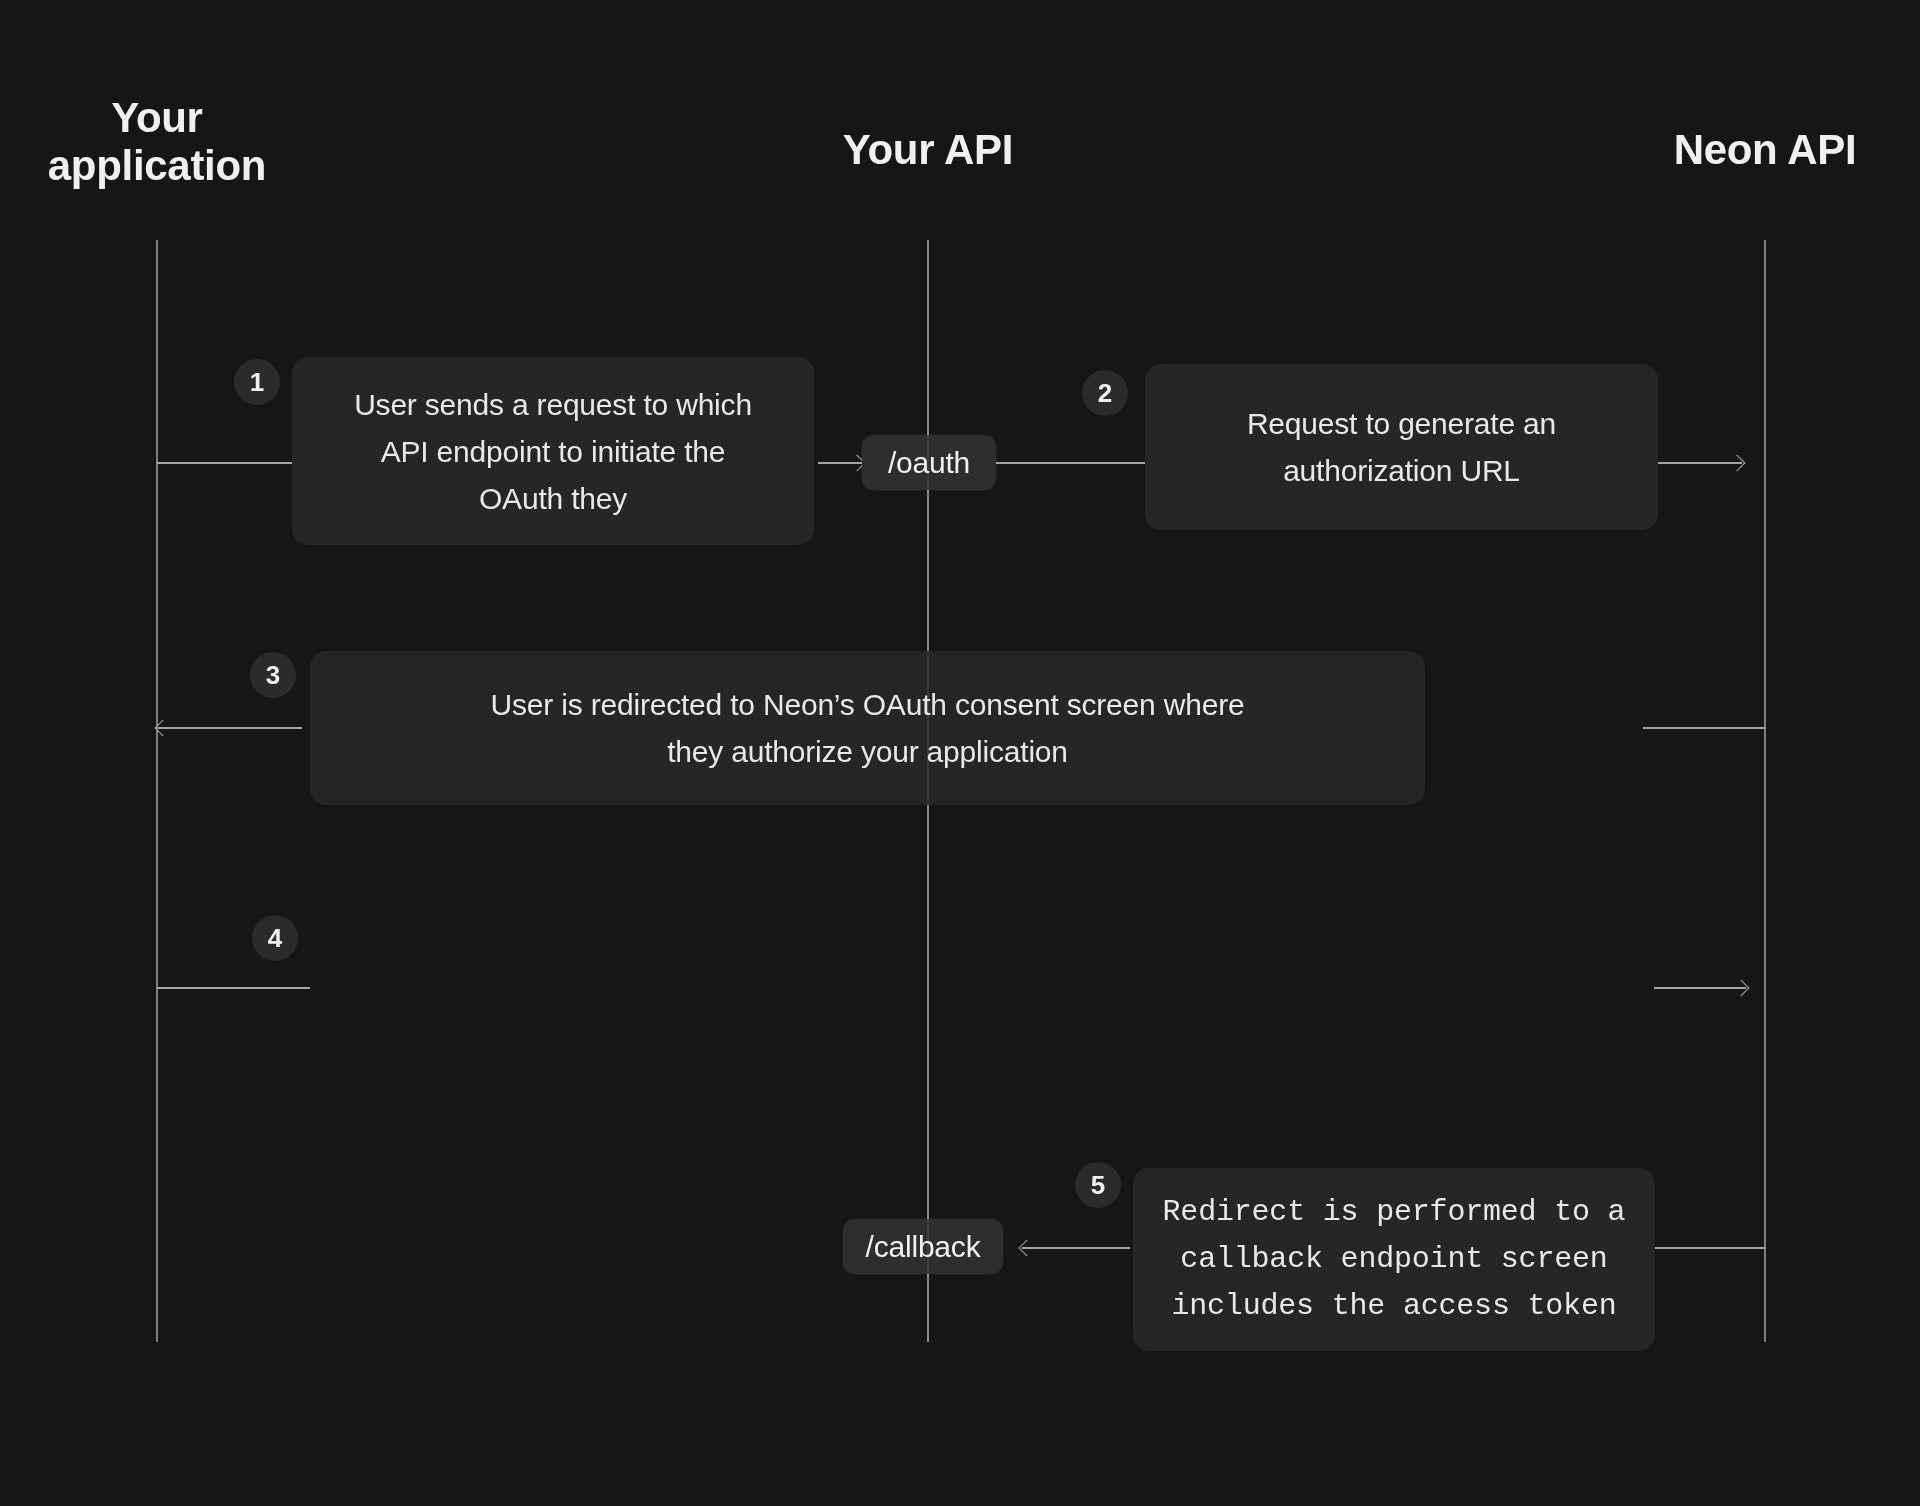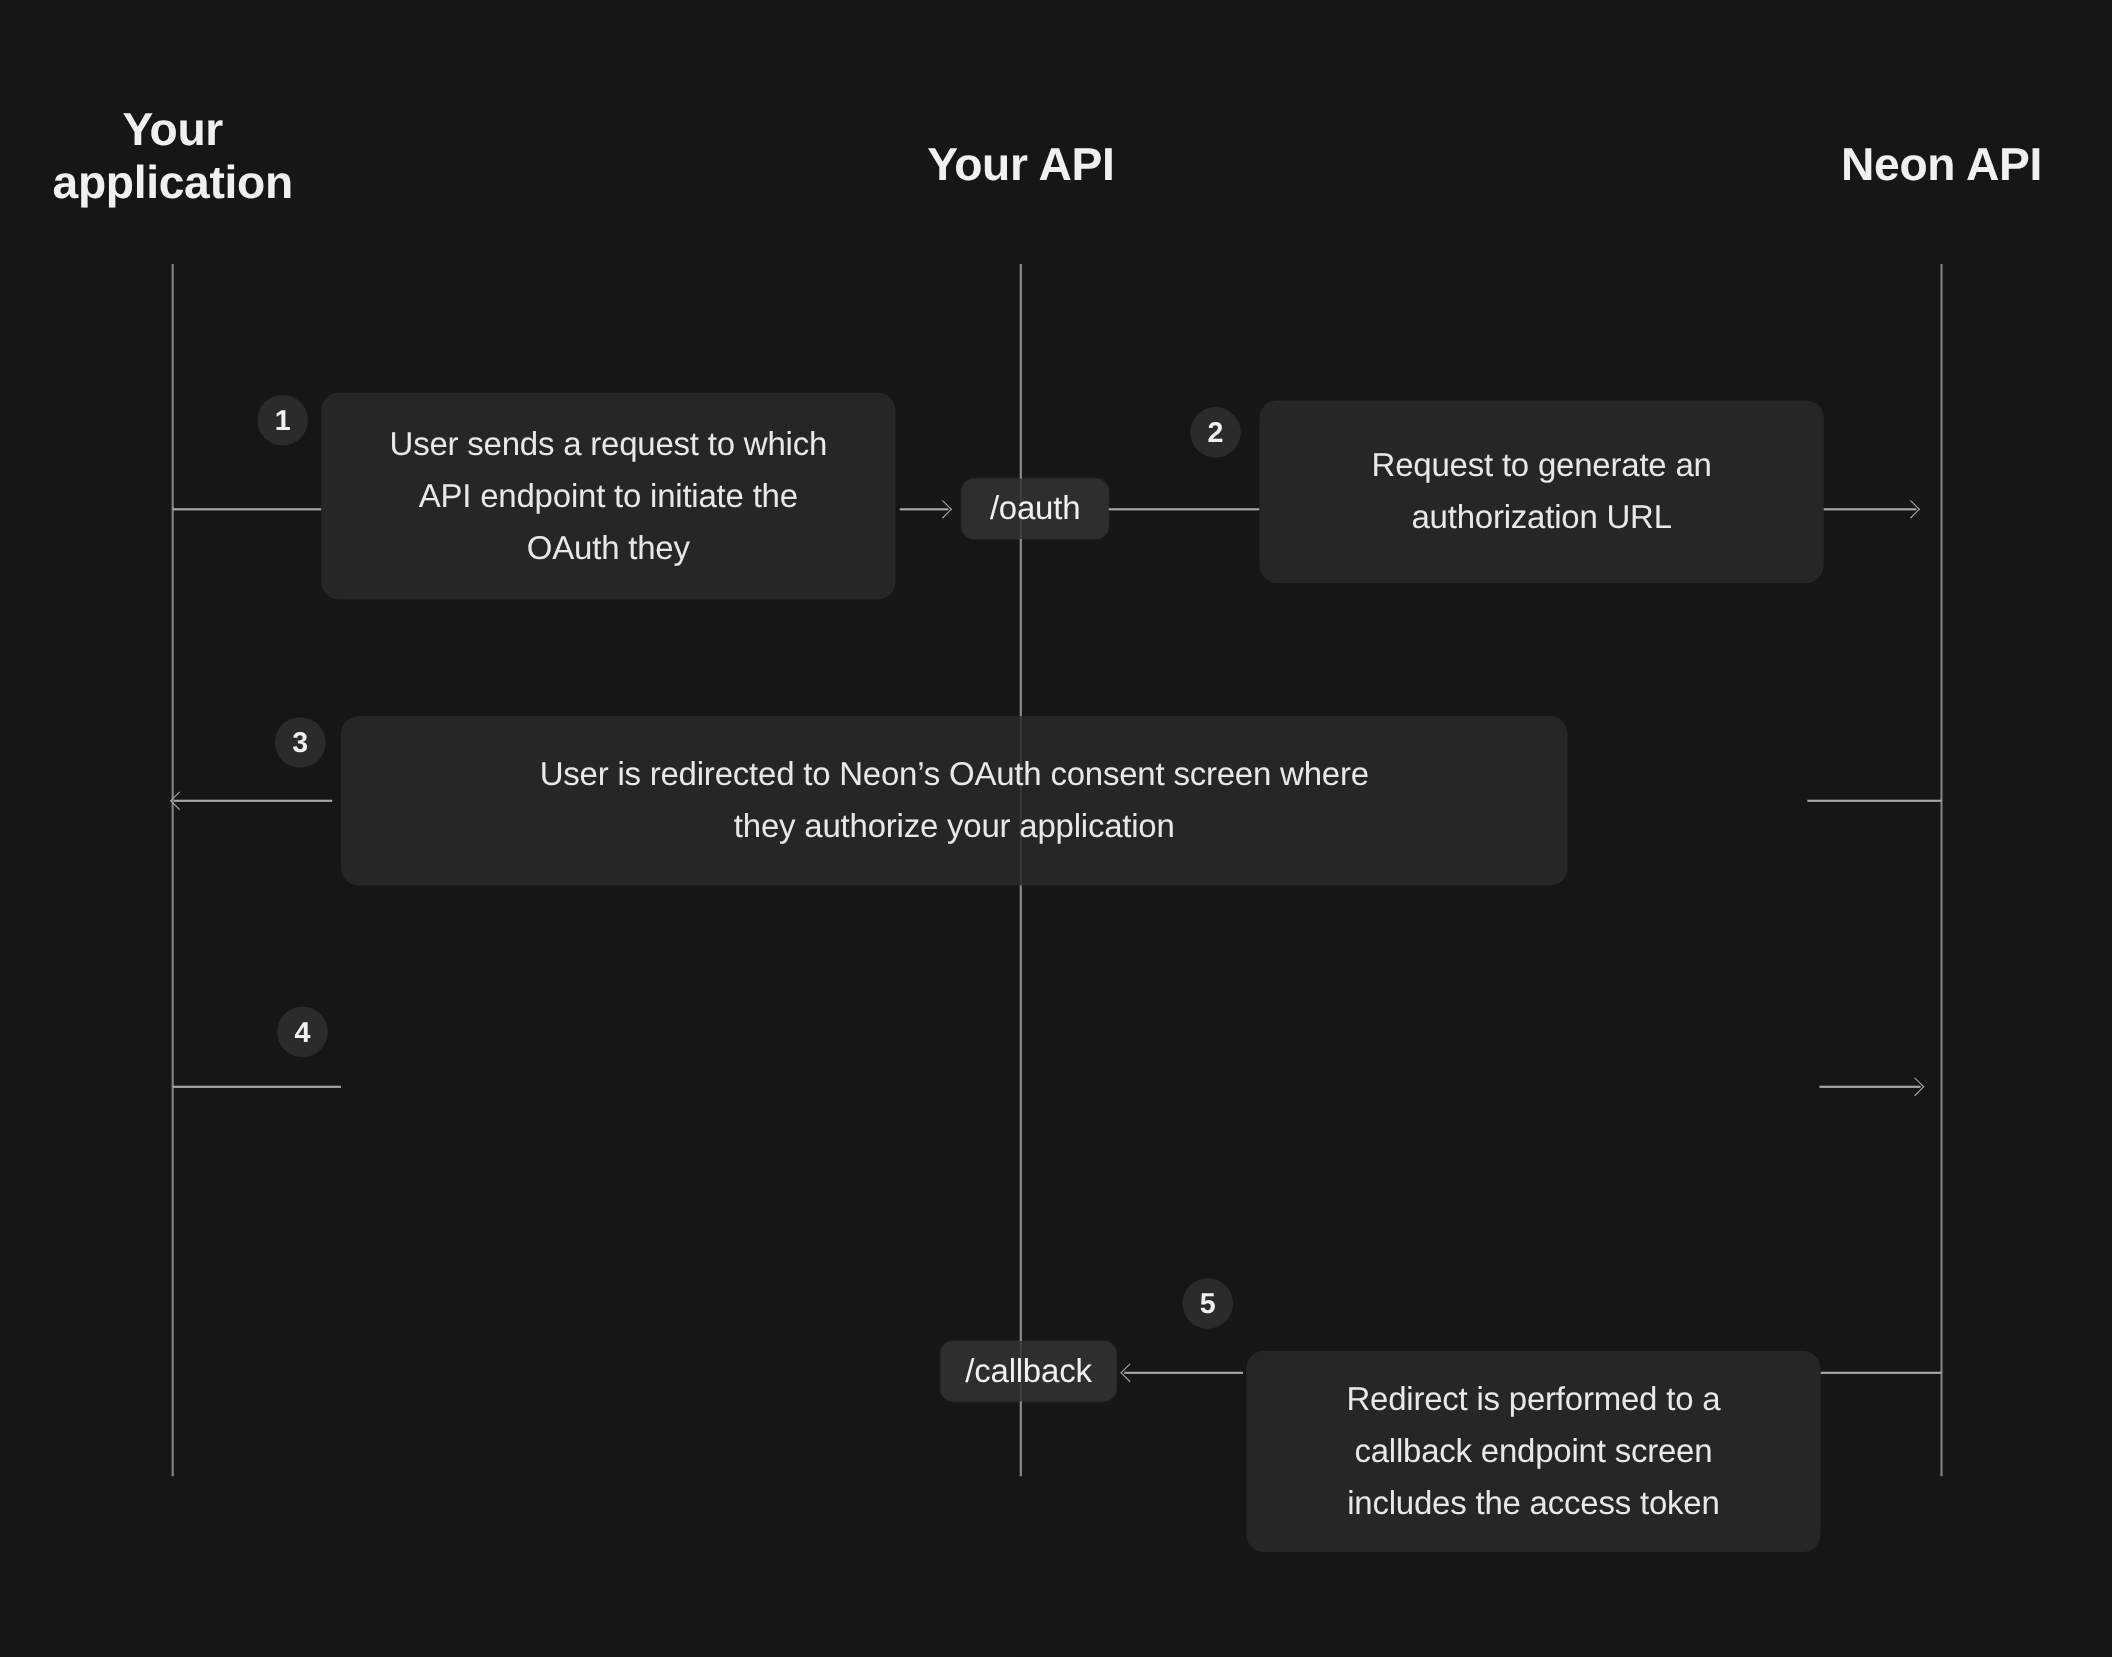--- a/index.html
+++ b/index.html
@@ -26,21 +26,20 @@
   .badge{
     position:absolute;width:46px;height:46px;border-radius:50%;background:#2b2b2b;z-index:12;
     display:flex;align-items:center;justify-content:center;
     color:#f0f0f0;font-size:26px;font-weight:600;
   }
   .pill{
     position:absolute;height:55px;background:#2e2e2e;border-radius:12px;z-index:10;
     display:flex;align-items:center;justify-content:center;
     color:#f1f1f1;font-size:30px;letter-spacing:-0.2px;
     box-shadow:0 0 0 1px rgba(255,255,255,0.04);
-    margin-left:12px;
   }
   .connector{position:absolute;height:1.5px;background:#a6a6a6;z-index:5;}
   .head{position:absolute;width:11px;height:11px;top:50%;}
   .head.right{
     right:-1px;border-top:1.5px solid #a6a6a6;border-right:1.5px solid #a6a6a6;
     transform:translateY(-50%) rotate(45deg);
   }
   .head.left{
     left:-1px;border-bottom:1.5px solid #a6a6a6;border-left:1.5px solid #a6a6a6;
     transform:translateY(-50%) rotate(45deg);
@@ -95,21 +94,21 @@
   <div class="badge" style="left:252px;top:915px;">4</div>
   <div class="connector" style="left:1654px;top:987px;width:92px;">
     <span class="head right"></span>
   </div>
 
   <div class="pill" style="left:843px;top:1219px;width:160px;">/callback</div>
   <div class="connector" style="left:1022px;top:1247px;width:108px;">
     <span class="head left"></span>
   </div>
   <div class="badge" style="left:1075px;top:1162px;">5</div>
-  <div class="msg-box" style="left:1133px;top:1228px;width:522px;height:183px;">
+  <div class="msg-box" style="left:1133px;top:1168px;width:522px;height:183px;font-family:Liberation Mono, monospace;">
     <div class="msg-line">Redirect is performed to a</div>
     <div class="msg-line">callback endpoint screen</div>
     <div class="msg-line">includes the access token</div>
   </div>
   <div class="connector" style="left:1655px;top:1247px;width:110px;"></div>
 
   <div class="lifeline-overlay" style="left:927px;"></div>
 
 </div>
 

